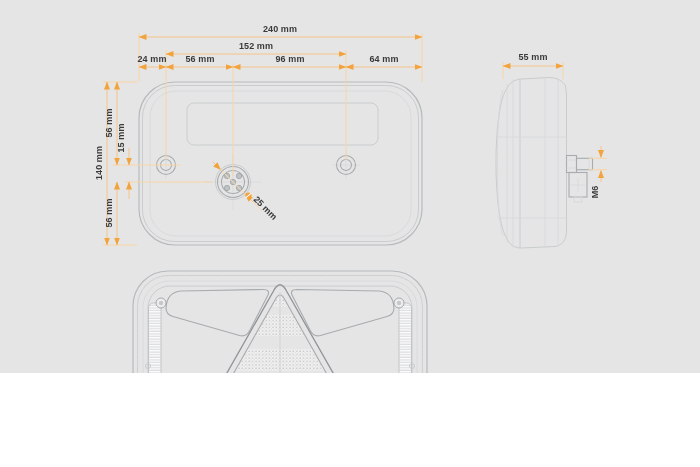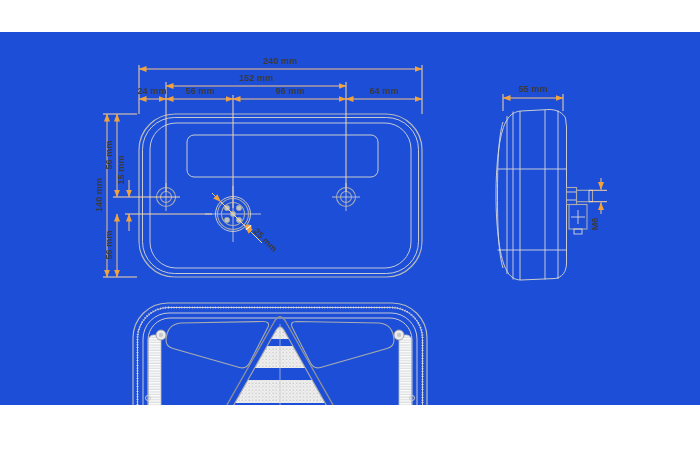--- a/index.html
+++ b/index.html
@@ -1,17 +1,17 @@
 <!DOCTYPE html>
 <html><head>
 <meta charset="utf-8">
 <style>
   html,body{margin:0;padding:0;background:#ffffff;}
-  .stage{position:relative;width:700px;height:373px;background:#1d4ed8;overflow:hidden;
-         font-family:"Liberation Sans",sans-serif;margin-top:32px;}
+  .stage{position:relative;width:700px;height:373px;background:#e5e5e5;overflow:hidden;
+         font-family:"Liberation Sans",sans-serif;}
   svg{display:block;}
   .dim{stroke:#F6C488;stroke-width:1;fill:none;}
   .ext{stroke:#F8D5A4;stroke-width:1;fill:none;}
   .g0{stroke:#b6babd;stroke-width:1.2;fill:none;}
   .g1{stroke:#c9ccce;stroke-width:1;fill:none;}
   .g2{stroke:#a8acaf;stroke-width:1.1;fill:none;}
   .g3{stroke:#8f9397;stroke-width:1.3;fill:none;}
   .g4{stroke:#d6d8da;stroke-width:0.9;fill:none;}
   .cross{stroke:#d9d9d9;stroke-width:0.8;fill:none;}
   .lbl{font-size:9px;font-weight:700;fill:#3a3a3a;letter-spacing:.1px;}

